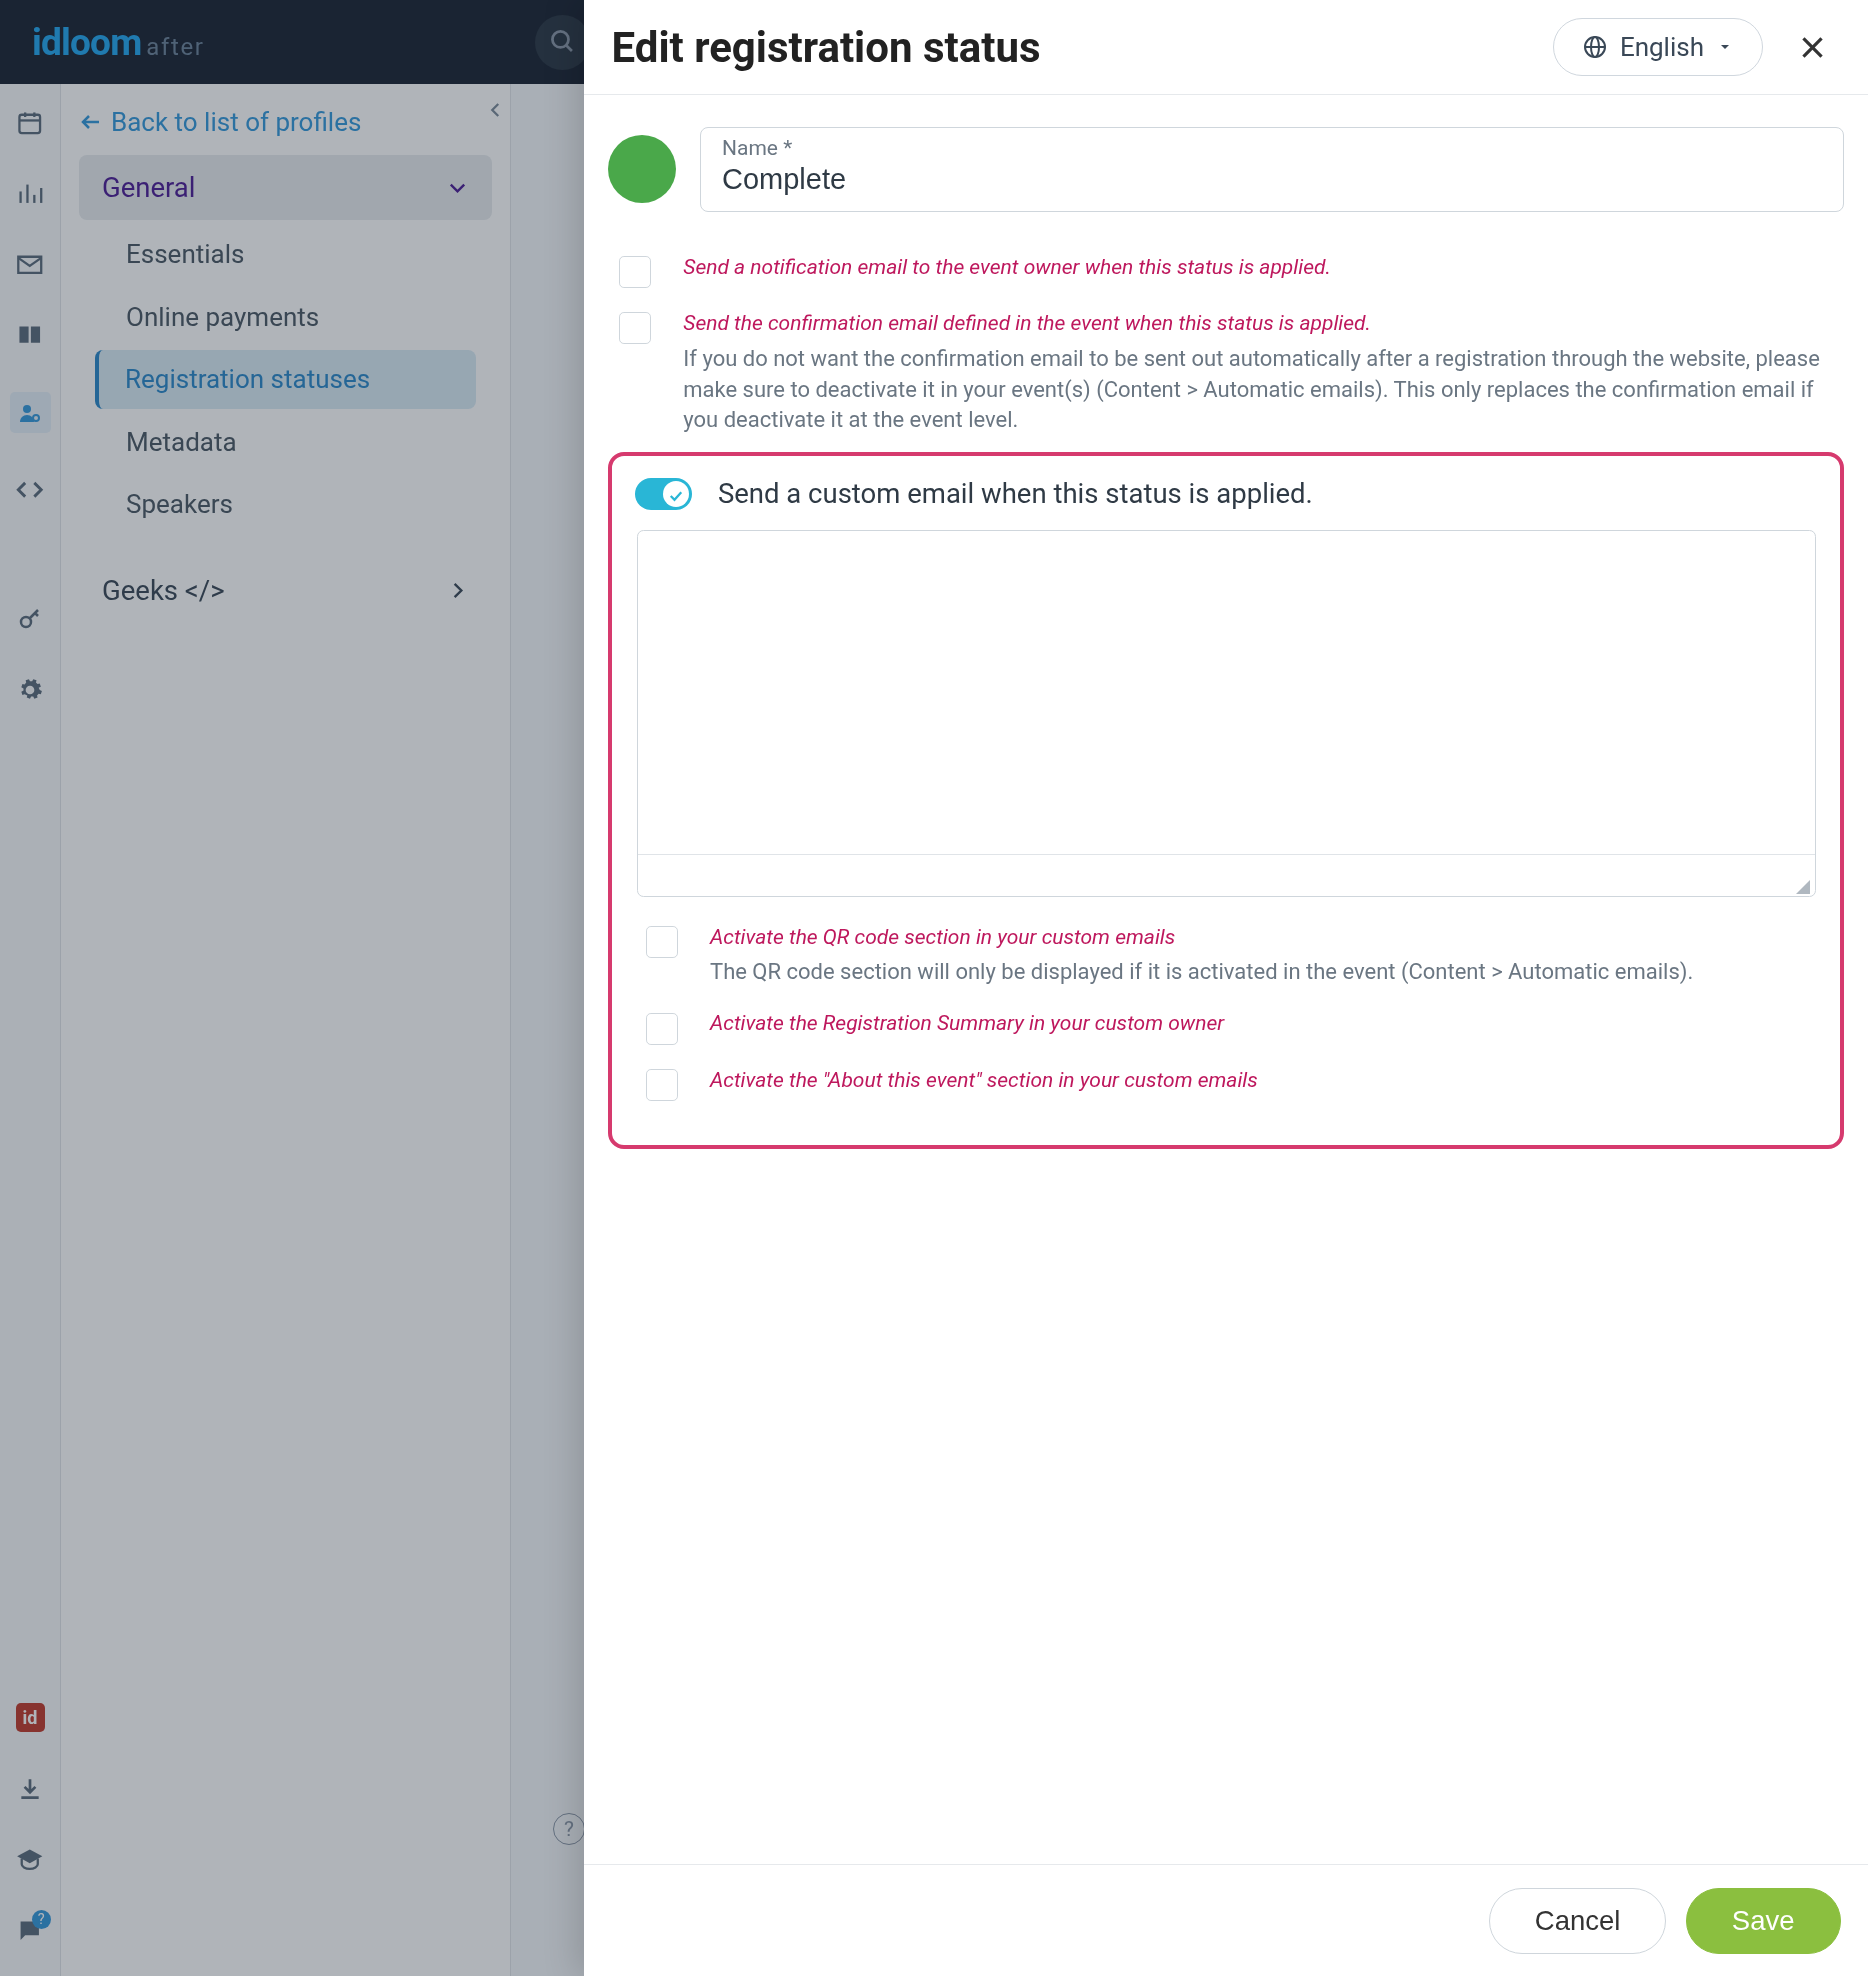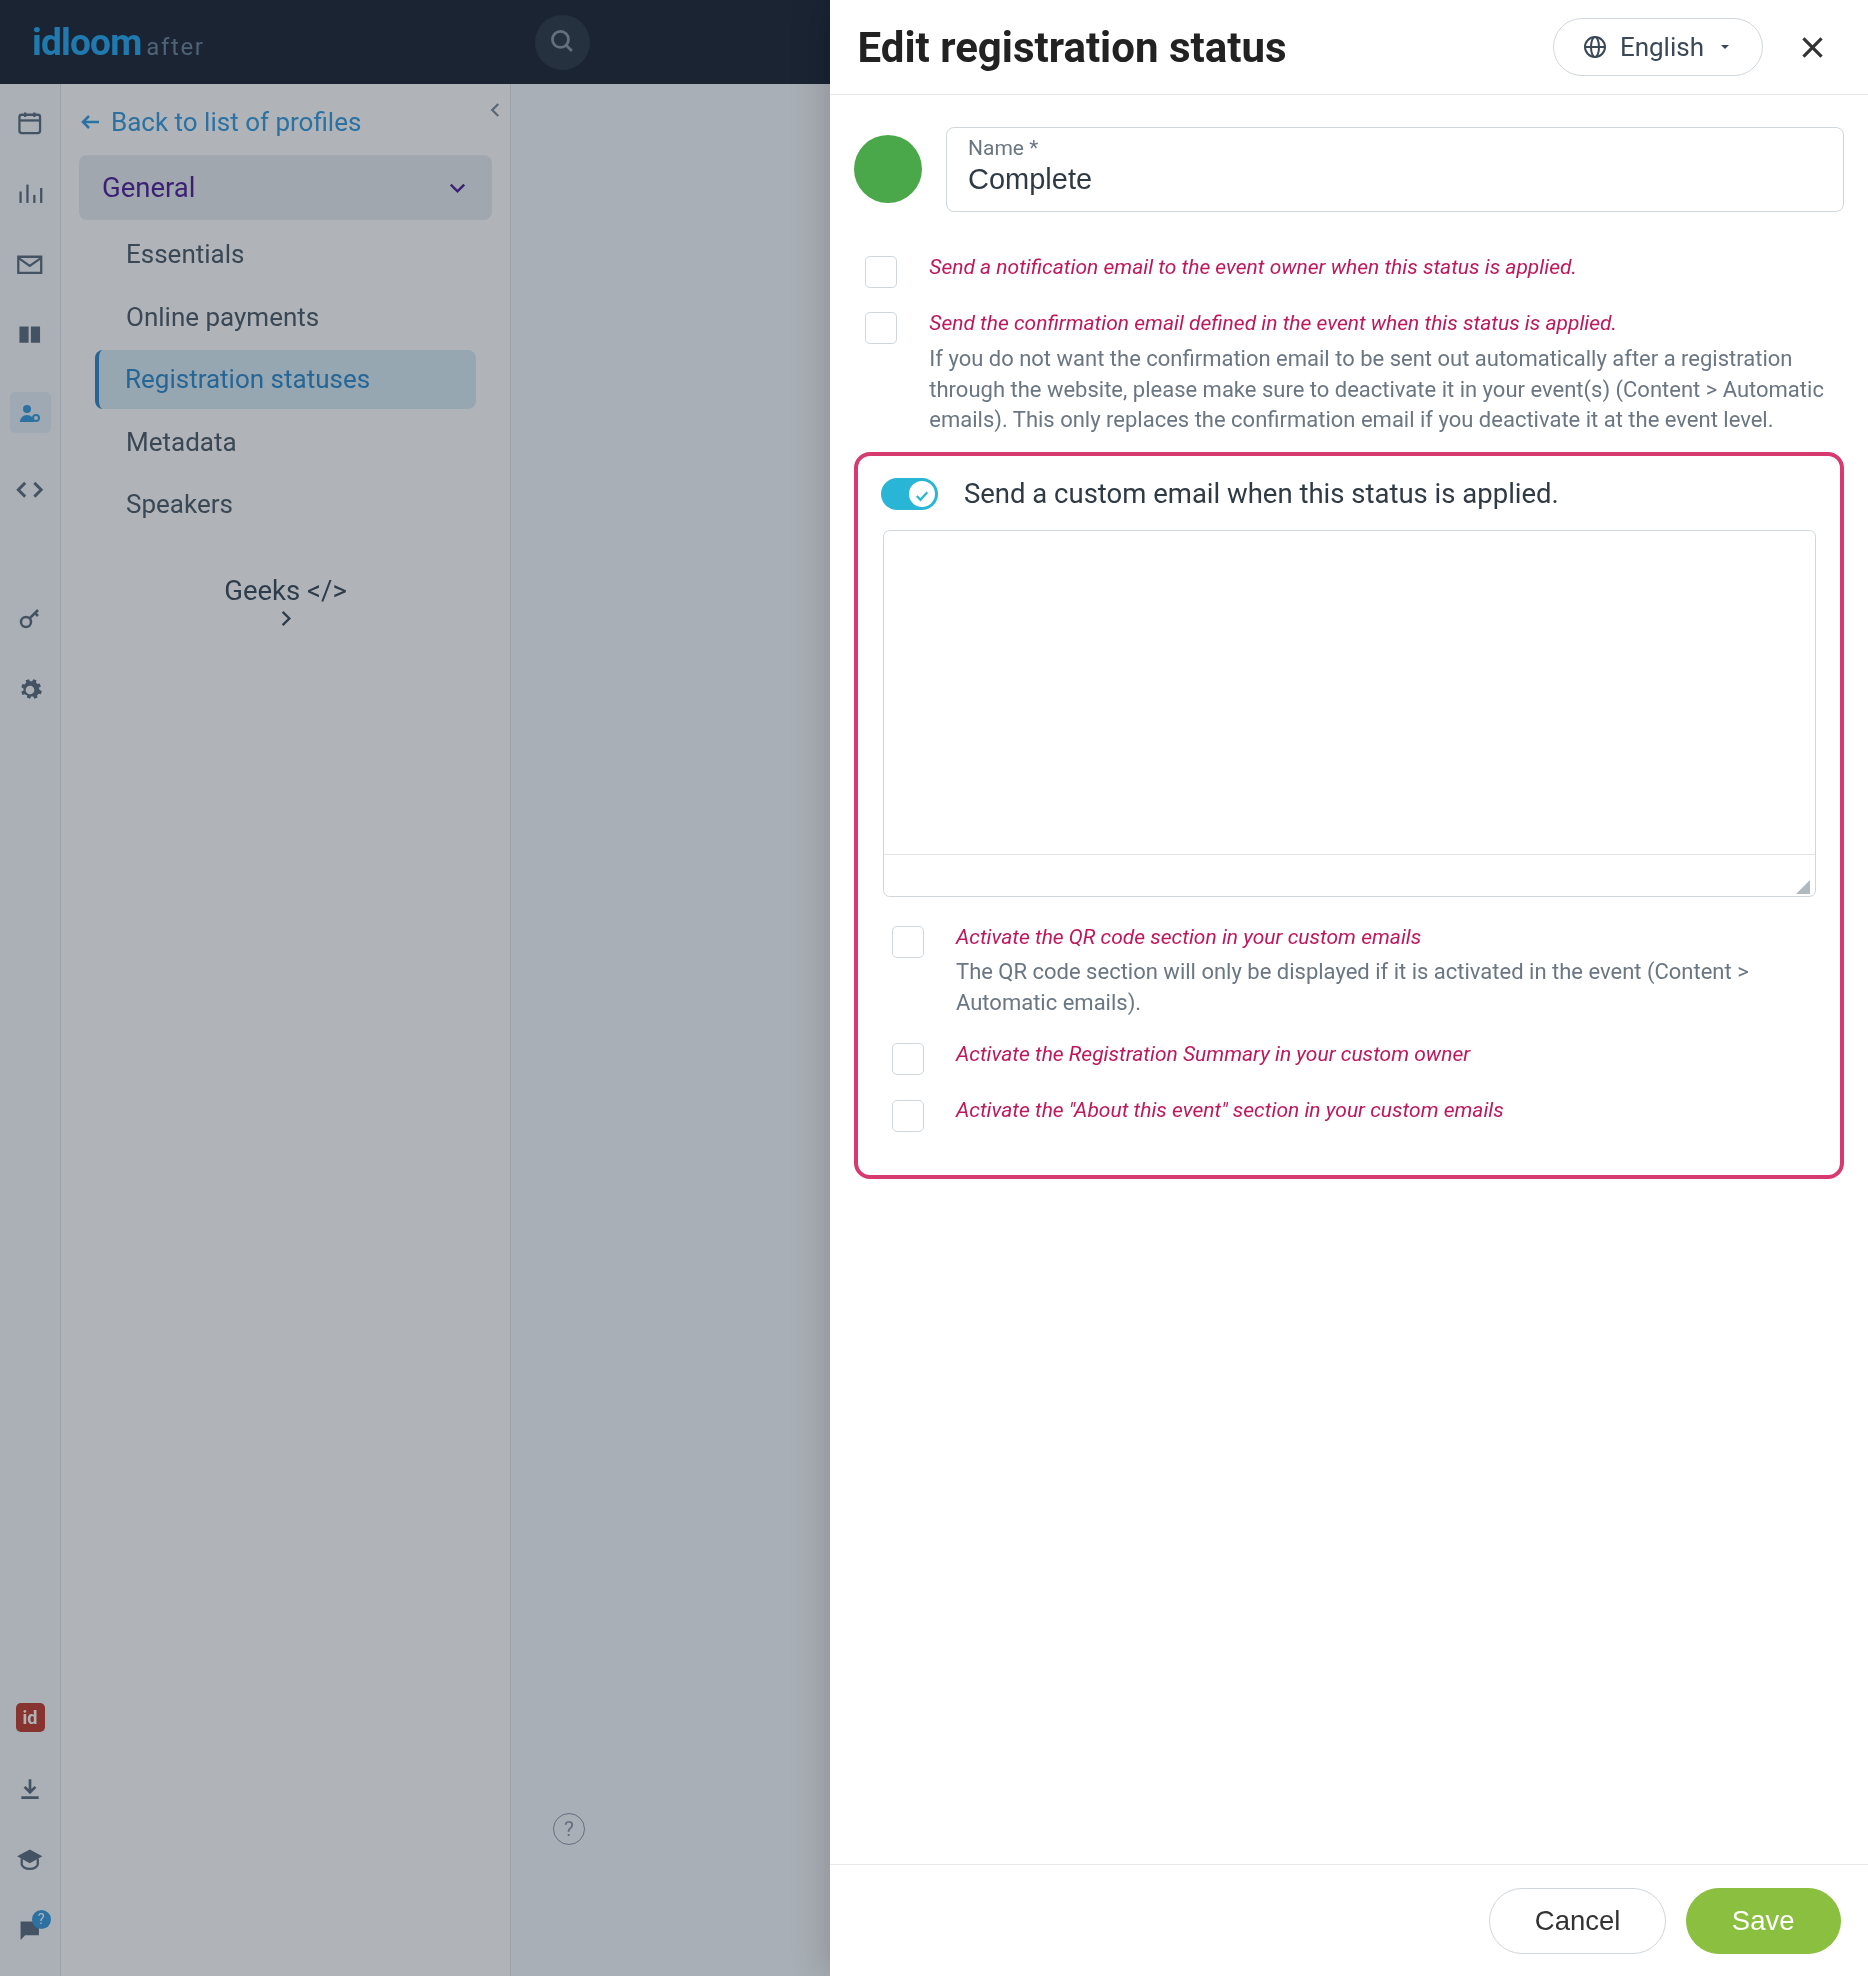--- a/index.html
+++ b/index.html
@@ -49,32 +49,32 @@
   width: 450px;
   background: #fff;
   border-right: 0.8px solid #e0e4e8;
   padding: 23px 18px;
 }
 .back-link { color: #3498db; font-size: 26px; display:flex; align-items:center; gap:8px; margin-bottom:18px;}
 .collapse-btn{ position:absolute; top:9.7px; right:-1.6px; width:32px;height:32px; color:#7b8a99;display:flex;align-items:center;justify-content:center;}
 .nav-group { background:#e8ecef; border-radius:8px; padding:16px 23px; display:flex; justify-content:space-between; align-items:center; font-size:27.5px; color:#4c1d95; margin-bottom:4.9px;}
 .nav-sub { padding:14.6px 31px; font-size:26px; color:#4a5864; border-radius:8px; margin:3.2px 16px;}
 .nav-sub.selected { background:#d9ebf5; color:#2a88c9; border-left:4.9px solid #2a88c9; padding-left:26px;}
-.nav-group2 { padding:16px 23px; display:flex; justify-content:space-between; align-items:center; font-size:27.5px; color:#3a4857; margin-top:24px;flex-direction:column;}
+.nav-group2 { padding:16px 23px; display:flex; justify-content:space-between; align-items:center; font-size:27.5px; color:#3a4857; margin-top:24px;}
 .search-circle{position:absolute; top:14.6px; left:535px; width:55px;height:55px; background:#2a3644;border-radius:50%;display:flex;align-items:center;justify-content:center;color:#8a97a8;}
 .overlay {
   position: absolute;
   inset: 0;
   background: rgba(30,40,55,0.35);
 }
 
 .modal {
   position: absolute;
   top: 0; right: 0; bottom: 0;
-  width: 1038px;
+  width: 1284px;
   background: #fff;
   box-shadow: -8px 0 32px rgba(0,0,0,0.15);
   display: flex;
   flex-direction: column;
 }
 .modal-header {
   display: flex;
   align-items: center;
   justify-content: space-between;
   padding: 18px 32px 18px 27.5px;

